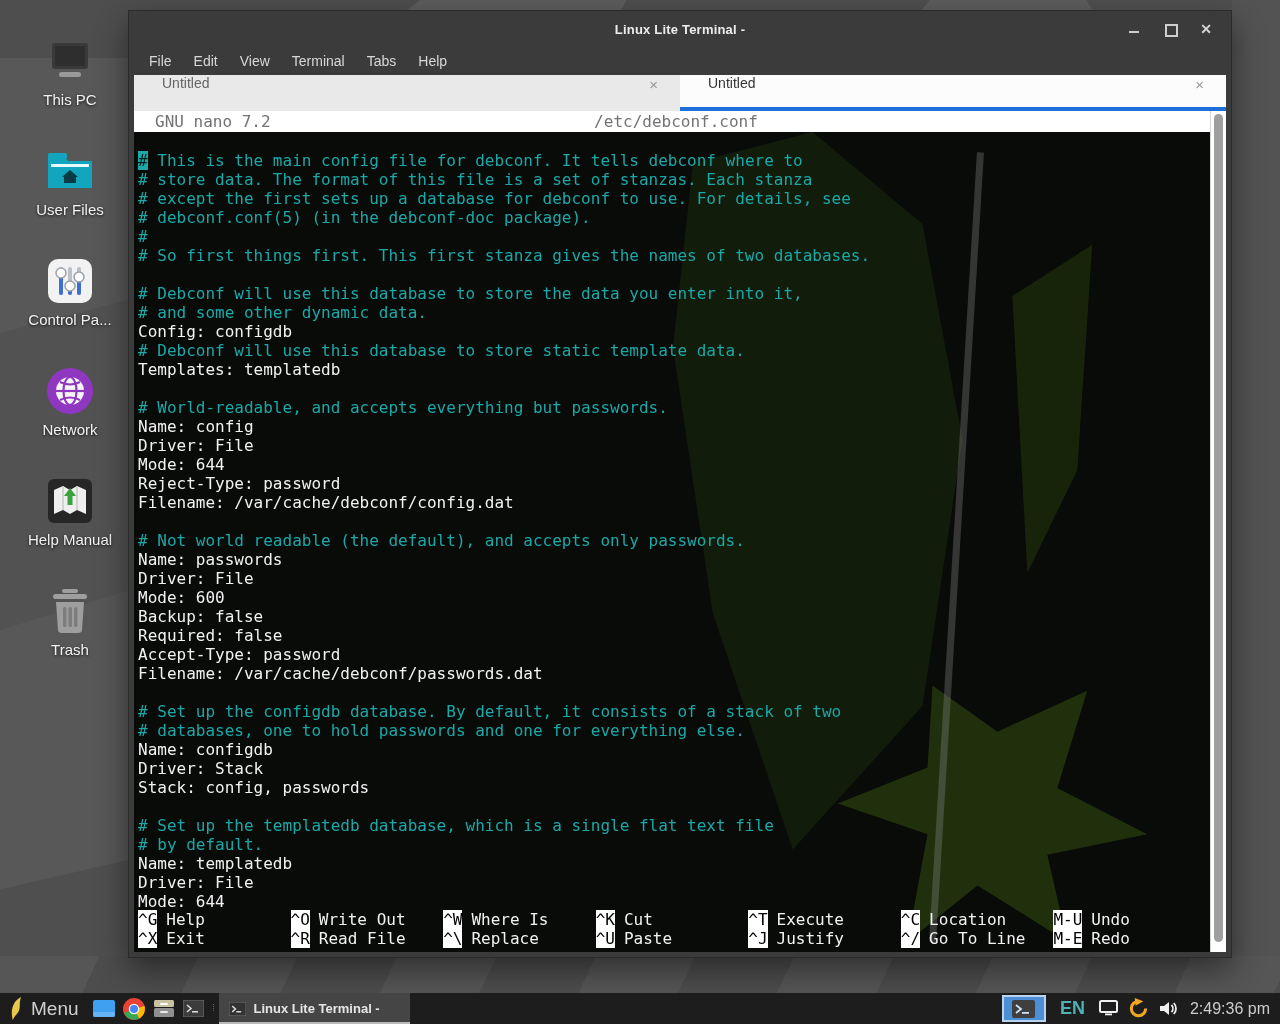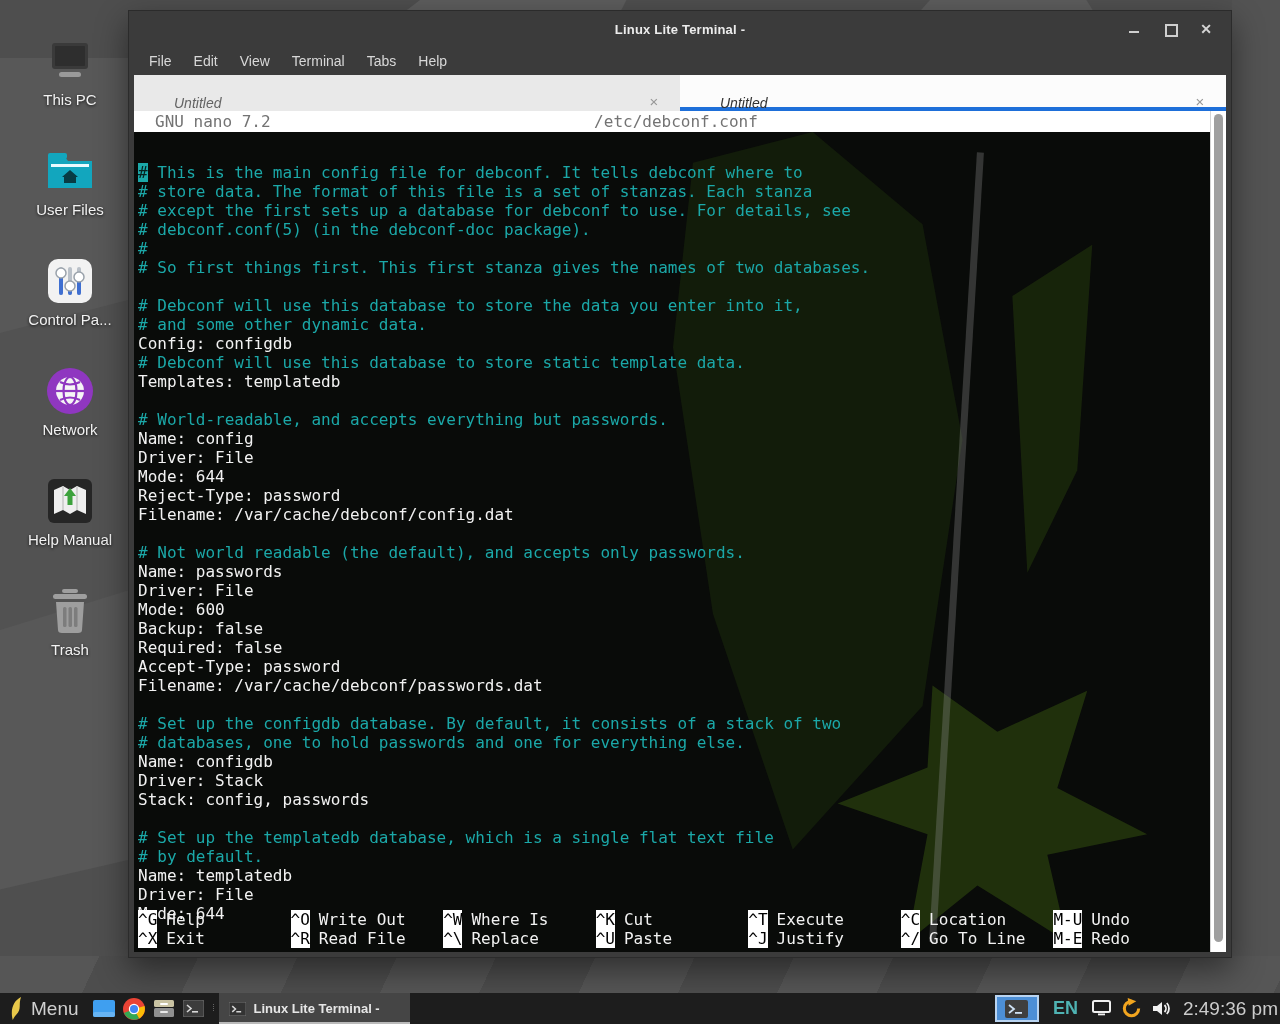--- a/index.html
+++ b/index.html
@@ -32,33 +32,33 @@
   .win-controls { margin-left:auto; display:flex; align-items:center; gap:22px; padding-right:18px; z-index:1; }
   .wc { width:14px; height:14px; position:relative; cursor:pointer; }
   .wc-min::after { content:""; position:absolute; left:2px; right:2px; bottom:3px; height:2px; background:#cfcfcf; }
   .wc-max::after { content:""; position:absolute; left:2px; top:2px; width:9px; height:9px; border:2px solid #cfcfcf; }
   .wc-close { color:#d5d5d5; font-size:14px; line-height:14px; text-align:center; font-weight:bold; }
 
   .menubar { height:28px; display:flex; align-items:center; padding-left:9px; flex:none; }
   .menu-item { padding:0 11px; font-size:14px; color:#d8d8d8; cursor:default; }
 
   .tabbar { height:36px; margin:0 5px; display:flex; flex:none; }
-  .tab { flex:1; display:flex; align-items:flex-end; padding:0 18px 0 40px; font-size:14px; position:relative; cursor:pointer;font-style:italic; }
+  .tab { flex:1; display:flex; align-items:flex-start; padding:0 18px 0 28px; font-size:14px; position:relative; cursor:pointer; }
   .tab-inactive { background:#e9e9e9; color:#646464; }
   .tab-active { background:#fcfcfc; color:#333; box-shadow:inset 0 -4px 0 #1e6fd9; }
   .tab-close { margin-left:auto; color:#979797; font-size:15px; line-height:15px; padding:2px 4px; }
 
   
   .terminal { flex:1; margin:0 5px 5px; display:flex; position:relative; min-height:0; }
   .term-main { flex:1; background:#090b09; position:relative; display:flex; flex-direction:column; overflow:hidden; }
   .nano-header { height:21px; flex:none; background:#ffffff; color:#737373; font:16px/21px "DejaVu Sans Mono",monospace; position:relative; z-index:2; }
   .nano-version { position:absolute; left:21px; }
   .nano-path { position:absolute; left:8px; right:0; text-align:center; }
   .logo-bg { position:absolute; left:0; top:21px; width:100%; height:calc(100% - 21px); z-index:0; }
-  .nano-lines { position:relative; z-index:1; padding:19px 0 0 4px; font:16px/19px "DejaVu Sans Mono",monospace; white-space:pre;margin-top:12px; }
+  .nano-lines { position:relative; z-index:1; padding:19px 0 0 4px; font:16px/19px "DejaVu Sans Mono",monospace; white-space:pre; }
   .line { height:19px; }
   .line-comment { color:#1ba8a8; }
   .line-plain { color:#f2f2f2; }
   .cursor { background:#1ba8a8; color:#05211f; }
   .nano-shortcuts { position:absolute; left:4px; right:4px; bottom:4px; display:grid; grid-template-columns:repeat(7,1fr);
     font:16px/19px "DejaVu Sans Mono",monospace; z-index:1; }
   .sc-row { display:flex; height:19px; align-items:center; }
   .sc-key { background:#fff; color:#000; white-space:pre; }
   .sc-label { color:#f2f2f2; margin-left:9px; white-space:pre; }
 
@@ -71,21 +71,21 @@
   .tb-menu-label { color:#d0d0d0; font-size:19px; }
   .tb-launcher { width:30px; height:100%; display:flex; align-items:center; justify-content:center; cursor:pointer; }
   .tb-sep { width:10px; height:100%; display:flex; align-items:center; justify-content:center; color:#6f6f6f; font-size:9px; letter-spacing:0; line-height:3px; }
   .tb-task { height:100%; display:flex; align-items:center; gap:8px; padding:0 30px 0 10px; background:#454545; position:relative; cursor:pointer; }
   .tb-task::after { content:""; position:absolute; left:0; right:0; bottom:0; height:2px; background:#cfcfcf; opacity:.85; }
   .tb-task-label { color:#e6e6e6; font-size:13px; font-weight:bold; white-space:nowrap; }
   .tb-spacer { flex:1; }
   .tray-term { width:44px; height:27px; background:#4d8fd6; border:2px solid #b9d4f1; display:flex; align-items:center; justify-content:center; margin-right:14px; cursor:pointer; }
   .tray-lang { color:#4fb3b3; font-size:18px; font-weight:bold; margin-right:14px; cursor:pointer; }
   .tray-icon { margin-right:10px; display:flex; align-items:center; cursor:pointer; }
-  .tray-time { color:#cccccc; font-size:19px; margin:0 2px 0 2px; white-space:nowrap; cursor:pointer; }
+  .tray-time { color:#cccccc; font-size:16px; margin:0 10px 0 2px; white-space:nowrap; cursor:pointer; }
 
   svg { display:block; }
 </style>
 </head>
 <body>
 
 <div class="wp wp-left"></div>
 <div class="wp wp-left2"></div>
 <div class="wp wp-left3"></div>
 <div class="wp wp-top1"></div>

